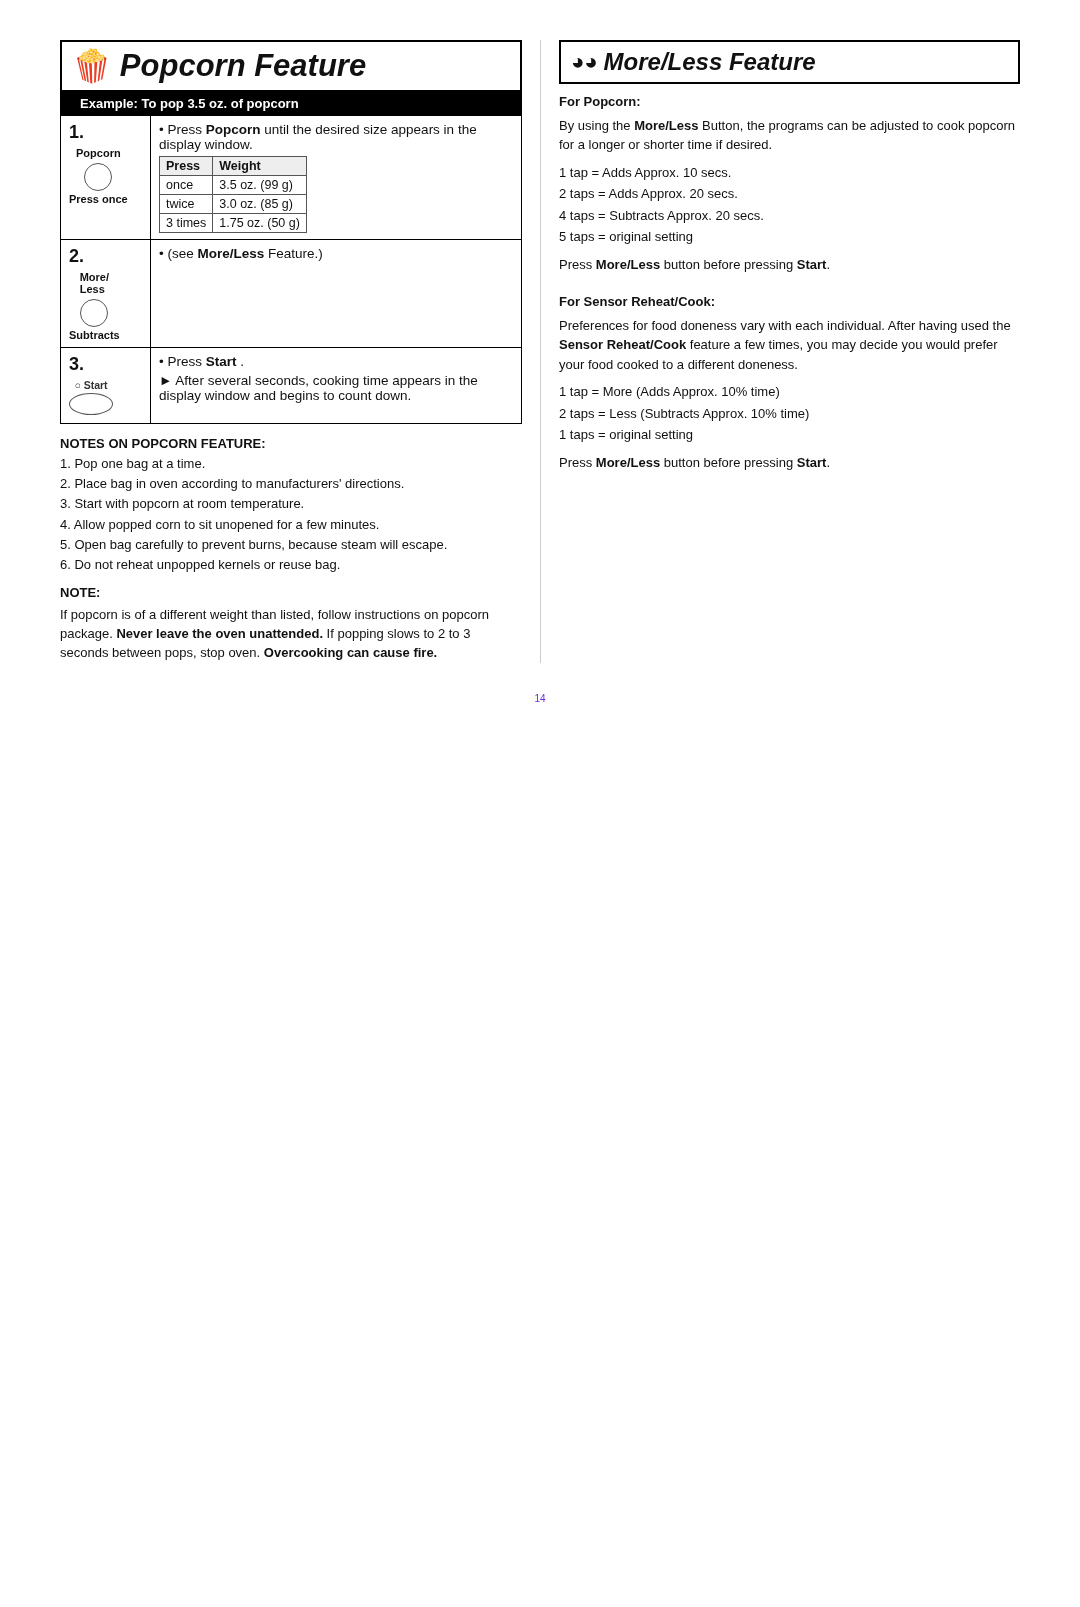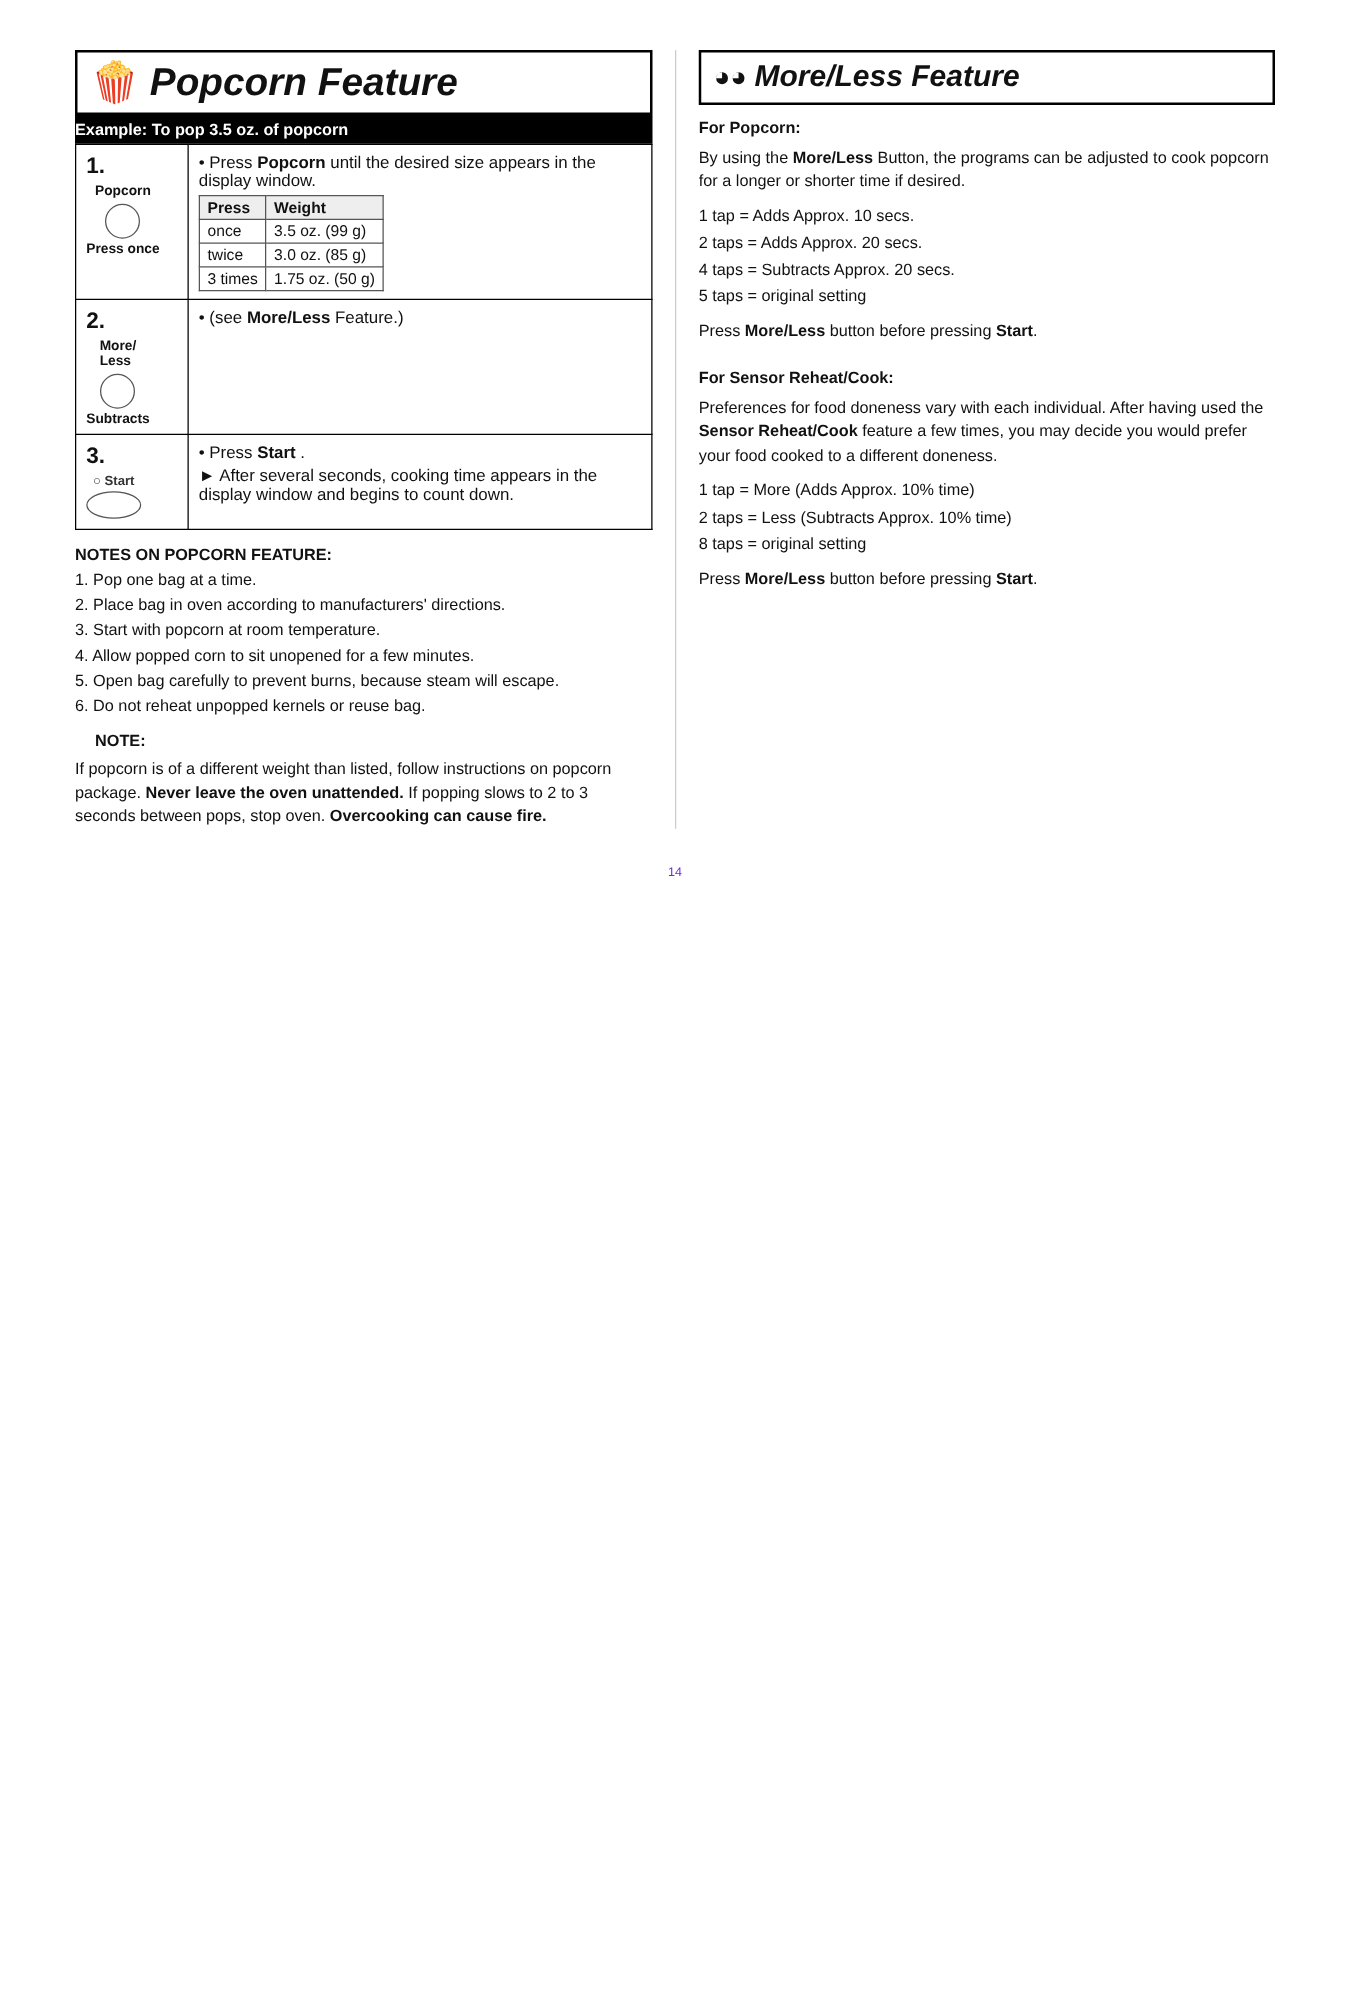--- a/index.html
+++ b/index.html
@@ -77,21 +77,21 @@
       font-size: 24px;
       font-weight: 900;
       font-style: italic;
     }
 
     
     .example-row {
       background: #000;
       color: #fff;
       font-weight: bold;
-      padding: 4px 0;
+      padding: 4px 20px;
       font-size: 13px;
       margin-bottom: 0;
     }
 
     
     .steps-table {
       width: 100%;
       border-collapse: collapse;
       border: 1.5px solid #000;
     }
@@ -188,21 +188,20 @@
 
     .note-block {
       margin-top: 10px;
       font-size: 13px;
       line-height: 1.45;
     }
 
     .note-block .note-title {
       font-weight: bold;
       margin-bottom: 3px;
-      margin-left: 16px;
     }
 
     
     .right-section {
       margin-bottom: 18px;
       font-size: 13px;
       line-height: 1.5;
     }
 
     .right-section-title {
@@ -372,21 +371,21 @@
       </ul>
       <p class="press-note">Press <strong>More/Less</strong> button before pressing <strong>Start</strong>.</p>
     </div>
 
     <div class="right-section">
       <div class="right-section-title">For Sensor Reheat/Cook:</div>
       <p>Preferences for food doneness vary with each individual. After having used the <strong>Sensor Reheat/Cook</strong> feature a few times, you may decide you would prefer your food cooked to a different doneness.</p>
       <ul class="taps-list" style="margin-top:8px;">
         <li>1 tap = More (Adds Approx. 10% time)</li>
         <li>2 taps = Less (Subtracts Approx. 10% time)</li>
-        <li>8 taps = original setting</li>
+        <li>1 taps = original setting</li>
       </ul>
       <p class="press-note">Press <strong>More/Less</strong> button before pressing <strong>Start</strong>.</p>
     </div>
 
   </div>
 </div>
 
 <div class="page-num">14</div>
 
 </body></html>

